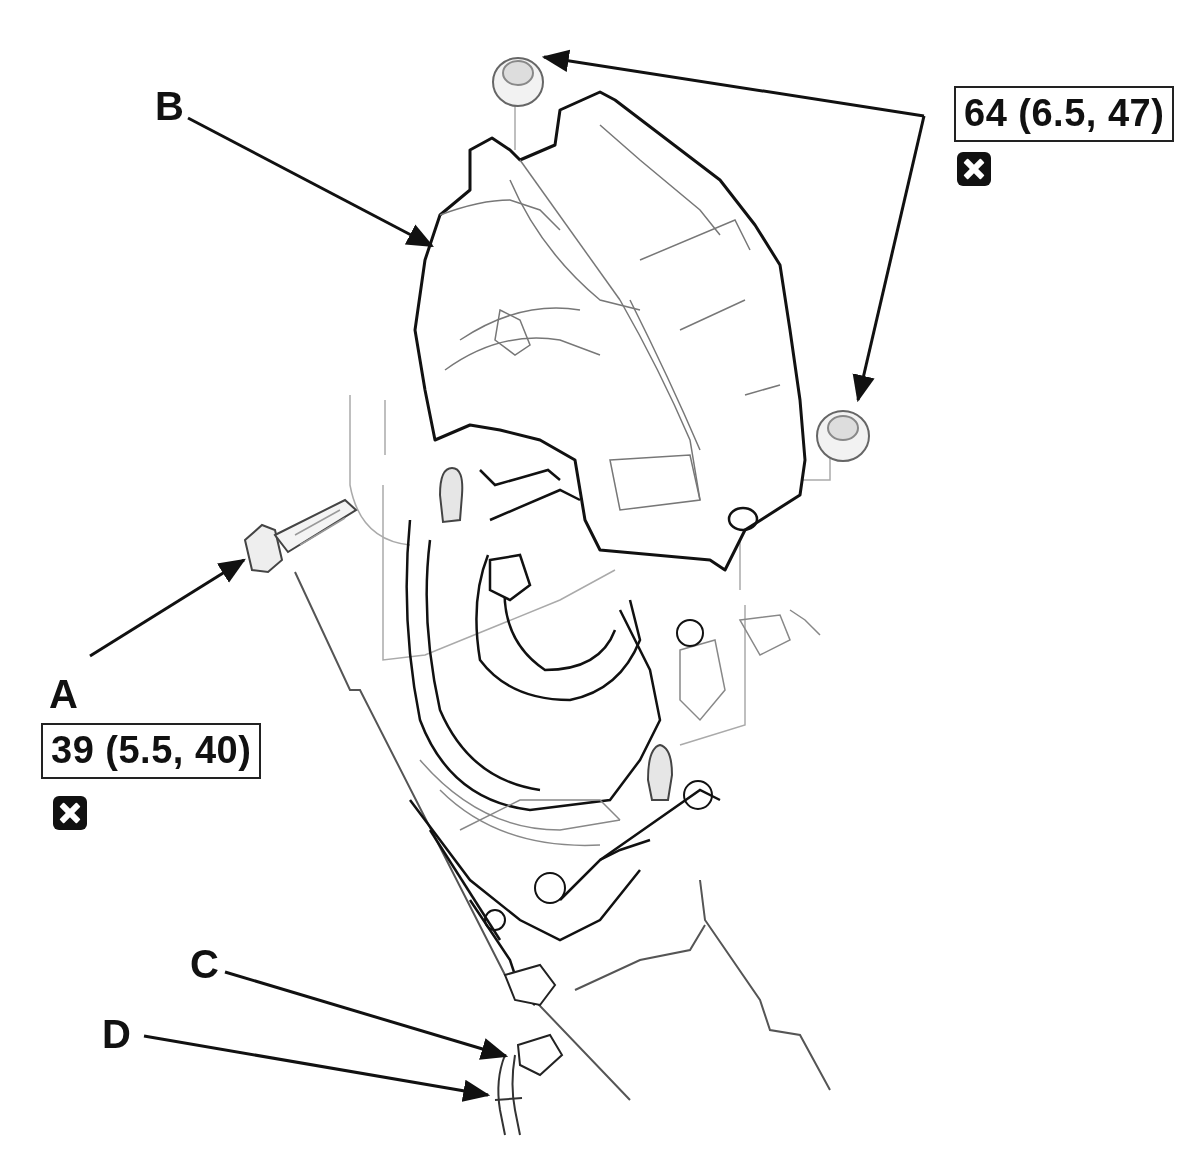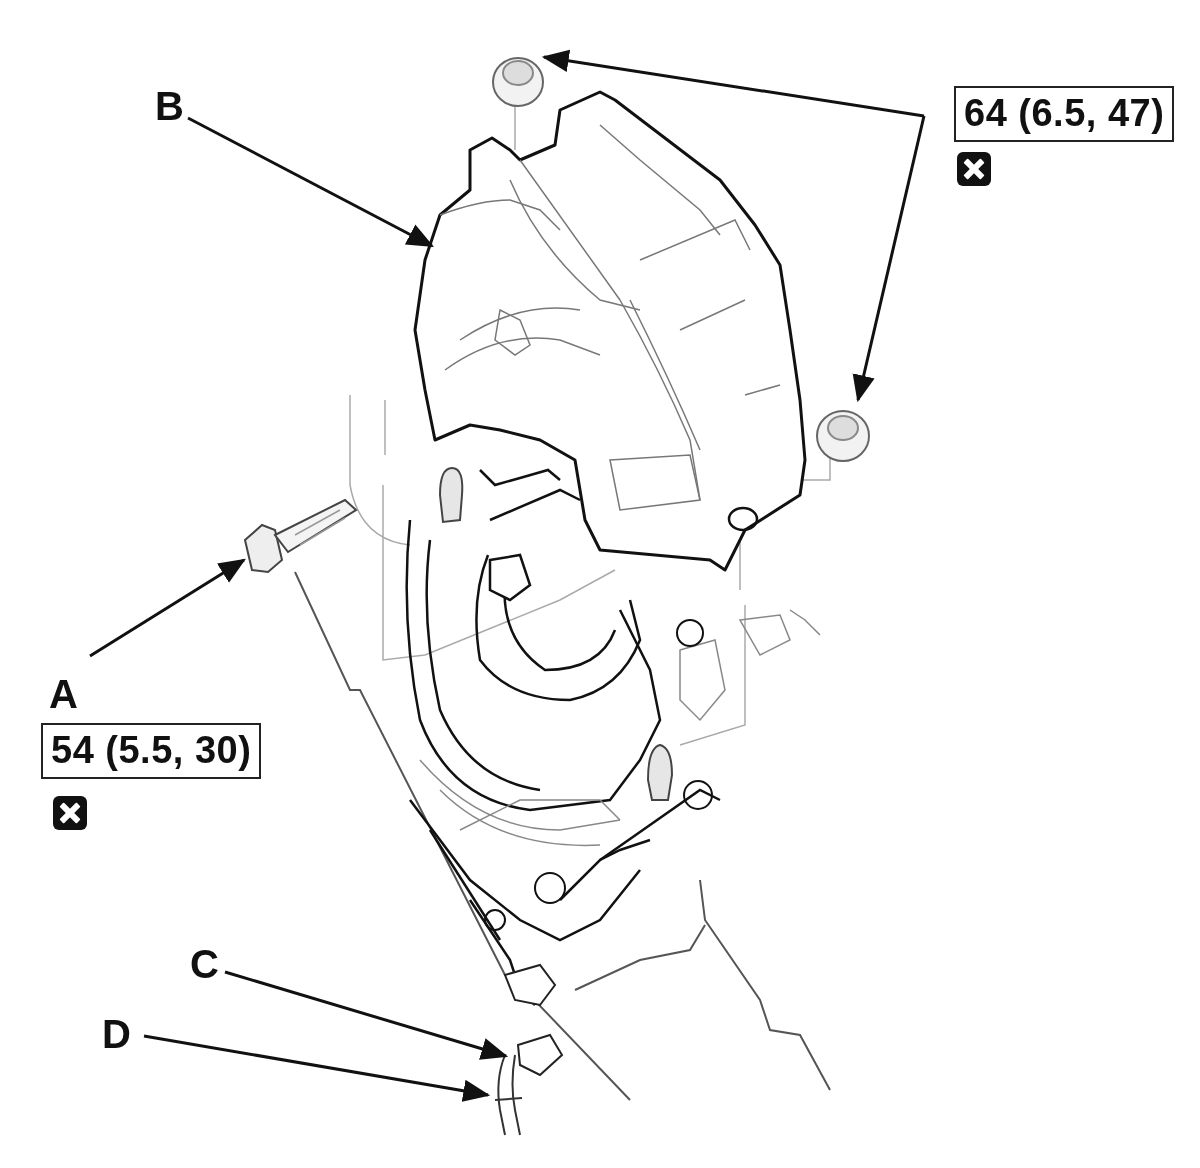--- a/index.html
+++ b/index.html
@@ -140,14 +140,14 @@
 </svg>
 
 <div class="label" style="left:155px; top:86px;">B</div>
 <div class="label" style="left:49px; top:674px;">A</div>
 <div class="label" style="left:190px; top:944px;">C</div>
 <div class="label" style="left:102px; top:1014px;">D</div>
 
 <div class="torque" style="left:947px; top:86px;margin-left:7px;">64 (6.5, 47)</div>
 <div class="replace-icon" style="left:957px; top:152px;"></div>
 
-<div class="torque" style="left:41px; top:723px;">54 (5.5, 30)</div>
+<div class="torque" style="left:41px; top:723px;">39 (5.5, 40)</div>
 <div class="replace-icon" style="left:53px; top:796px;"></div>
 
 </body></html>

